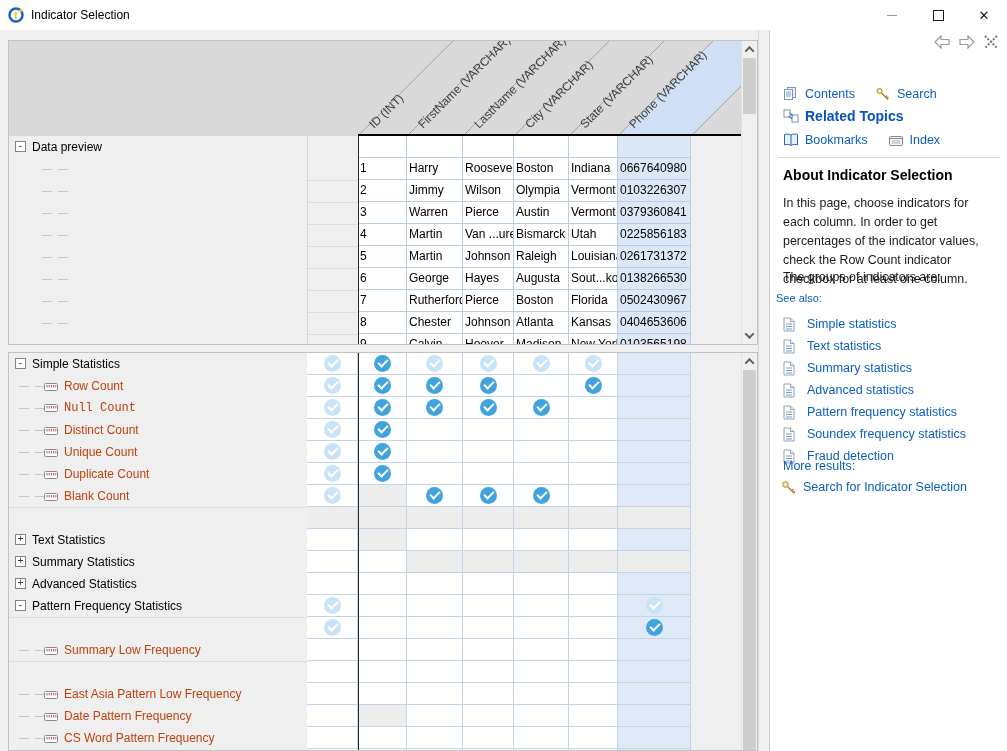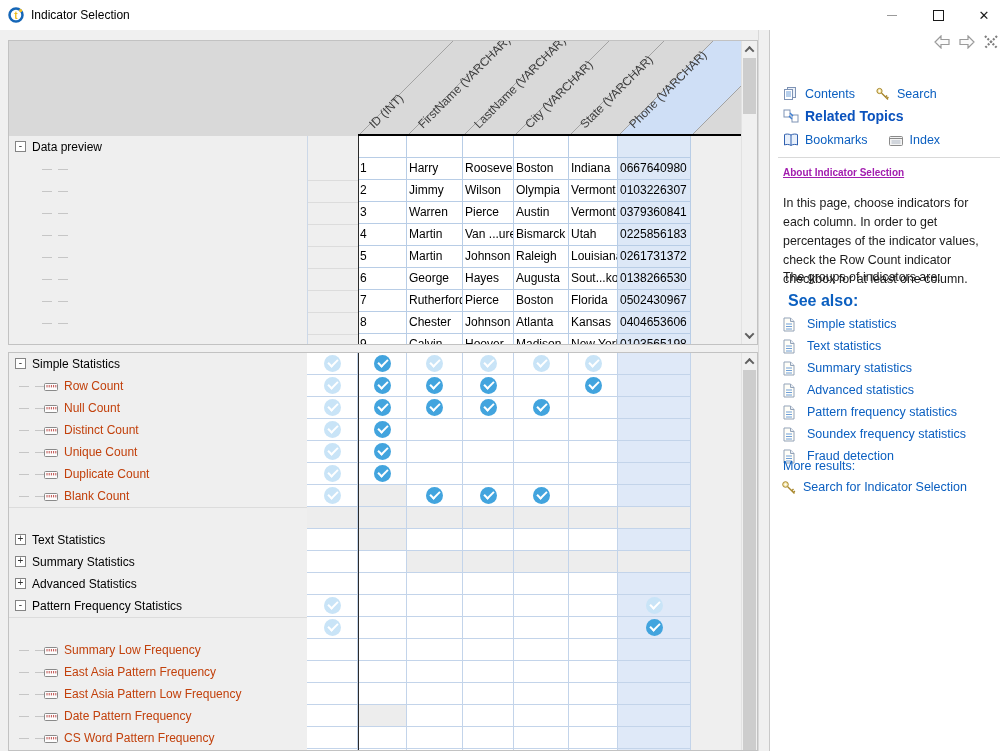--- a/index.html
+++ b/index.html
@@ -76,24 +76,24 @@
   .helppanel{position:absolute;left:769px;top:30px;width:238px;height:721px;background:#fff;
      border-left:1px solid #c9c9c9;box-sizing:border-box;}
   .helpnav{position:absolute;top:5px;right:6px;display:flex;gap:7px;}
   .navicon{width:18px;height:14px;display:block;}
   .linkrow{position:absolute;left:13px;display:flex;align-items:center;gap:6px;white-space:nowrap;}
   .hicon{width:16px;height:14px;display:inline-block;flex:none;}
   .hlink{color:#0b5fc0;font-size:12.5px;cursor:pointer;}
   .hlink.big{font-size:14px;font-weight:bold;color:#0a52bd;}
   .gap{width:8px;}
   .hr{position:absolute;left:8px;top:127px;width:222px;height:1px;background:#d9d9d9;}
-  .habout{position:absolute;left:13px;top:137px;font-weight:bold;color:#a21caf;font-size:10px;text-decoration:underline;}
+  .habout{position:absolute;left:13px;top:137px;font-weight:bold;color:#000000;font-size:14px;}
   .hbody{position:absolute;left:13px;top:164px;width:215px;font-size:12.4px;line-height:19px;color:#1b1b1b;}
   .hgroups{position:absolute;left:13px;top:240px;font-size:12.4px;color:#1b1b1b;}
-  .hseealso{position:absolute;left:18px;top:262px;font-size:16px;color:#0b5fc0;font-weight:bold;}
+  .hseealso{position:absolute;left:6px;top:262px;font-size:11px;color:#0b5fc0;}
   .hlinks{position:absolute;left:13px;top:283px;}
   .hlitem{height:22px;display:flex;align-items:center;gap:8px;}
   .hmore{position:absolute;left:13px;top:429px;font-size:12.5px;color:#0b5fc0;}
   .hsearch{position:absolute;left:11px;top:450px;display:flex;align-items:center;gap:6px;}
 </style>
 </head>
 <body>
 
 <div class="app">
 
@@ -332,21 +332,21 @@
           </div>
           <div class="kcell k3 dark">
             <span class="chk"></span>
           </div>
           <div class="kcell k4"></div>
           <div class="kcell k5 dark">
             <span class="chk"></span>
           </div>
           <div class="kcell k6 blue"></div>
         </div>
-        <div class="srow" style="top: 44px;">
+        <div class="srow" style="top: 44px; font-family: Liberation Mono, monospace;">
           <div class="labelrow">
             <span class="treedash stats"></span>
             <span class="itemicon"><svg width="14" height="10" viewBox="0 0 14 10">
                 <rect x="0.5" y="1.5" width="13" height="7" rx="1" fill="#fdfdfd" stroke="#8a8a8a"></rect>
                 <g stroke="#c0504d" stroke-width="1">
                   <line x1="3" y1="3" x2="3" y2="5.4"></line>
                   <line x1="5.2" y1="3" x2="5.2" y2="5.4"></line>
                   <line x1="7.4" y1="3" x2="7.4" y2="5.4"></line>
                   <line x1="9.6" y1="3" x2="9.6" y2="5.4"></line>
                   <line x1="11.8" y1="3" x2="11.8" y2="5.4"></line>
@@ -579,34 +579,20 @@
           </div>
           <div class="kcell k0"></div>
           <div class="kcell k1"></div>
           <div class="kcell k2"></div>
           <div class="kcell k3"></div>
           <div class="kcell k4"></div>
           <div class="kcell k5"></div>
           <div class="kcell k6 blue"></div>
         </div>
         <div class="srow" style="top: 308px;">
-          <div class="labelrow">
-            <span class="treedash stats"></span>
-            <span class="itemicon"><svg width="14" height="10" viewBox="0 0 14 10">
-                <rect x="0.5" y="1.5" width="13" height="7" rx="1" fill="#fdfdfd" stroke="#8a8a8a"></rect>
-                <g stroke="#c0504d" stroke-width="1">
-                  <line x1="3" y1="3" x2="3" y2="5.4"></line>
-                  <line x1="5.2" y1="3" x2="5.2" y2="5.4"></line>
-                  <line x1="7.4" y1="3" x2="7.4" y2="5.4"></line>
-                  <line x1="9.6" y1="3" x2="9.6" y2="5.4"></line>
-                  <line x1="11.8" y1="3" x2="11.8" y2="5.4"></line>
-                </g>
-              </svg></span>
-            <span class="itemlabel">East Asia Pattern Frequency</span>
-          </div>
           <div class="kcell k0"></div>
           <div class="kcell k1"></div>
           <div class="kcell k2"></div>
           <div class="kcell k3"></div>
           <div class="kcell k4"></div>
           <div class="kcell k5"></div>
           <div class="kcell k6 blue"></div>
         </div>
         <div class="srow" style="top: 330px;">
           <div class="labelrow">

